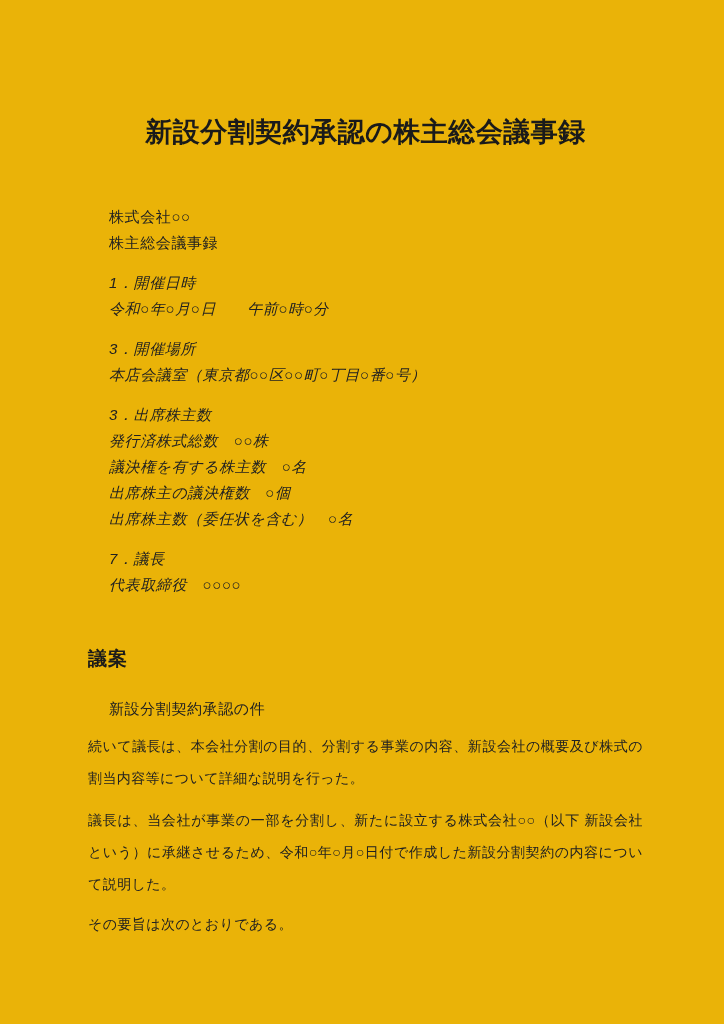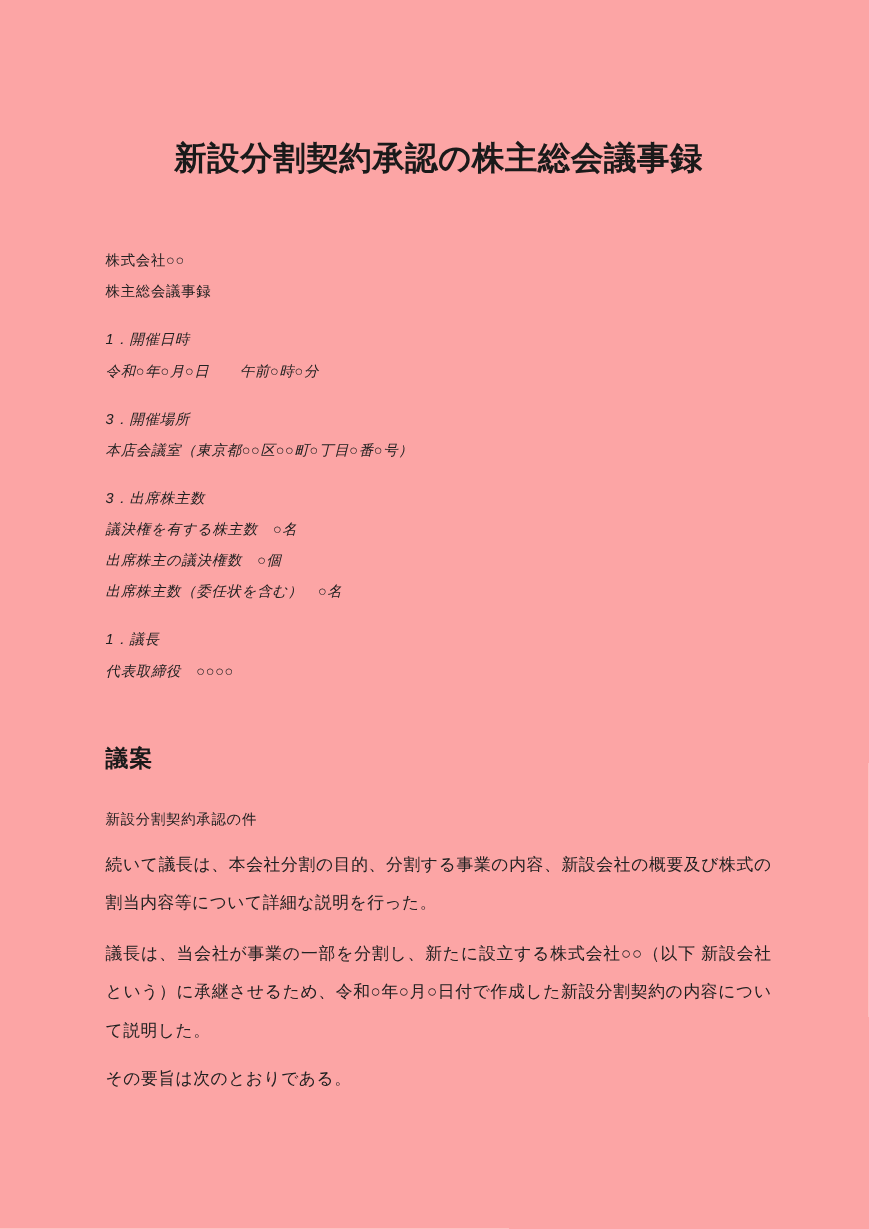--- a/index.html
+++ b/index.html
@@ -14,40 +14,41 @@
     overflow: hidden;
     font-family: "Liberation Sans", "DejaVu Sans", sans-serif;
     color: #212121;
     -webkit-font-smoothing: antialiased;
   }
   .page {
     box-sizing: border-box;
     width: 724px;
     height: 1024px;
     padding: 112px 81px 40px 88px;
-    background: #fca5a5;
+    background: #eab308;
   }
   .doc-title {
     margin: 0;
     font-size: 27px;
     line-height: 40px;
     font-weight: 700;
     text-align: center;
     color: #1a1a1a;
     letter-spacing: 0.5px;
   }
   .doc-head {
     margin-top: 52px;
   }
   .line {
-    font-size: 12px;
+    font-size: 15px;
     line-height: 26px;
     letter-spacing: 0.6px;
     color: #212121;
     white-space: pre-wrap;
+    margin-left: 21px;
   }
   .section {
     margin-top: 14px;
     font-style: italic;
   }
   .agenda-heading {
     margin: 46px 0 0 0;
     font-size: 19px;
     line-height: 30px;
     font-weight: 700;
@@ -87,27 +88,28 @@
     <div class="line">令和○年○月○日　　午前○時○分</div>
   </div>
 
   <div class="section">
     <div class="line">3．開催場所</div>
     <div class="line">本店会議室（東京都○○区○○町○丁目○番○号）</div>
   </div>
 
   <div class="section">
     <div class="line">3．出席株主数</div>
+    <div class="line">発行済株式総数　○○株</div>
     <div class="line">議決権を有する株主数　○名</div>
     <div class="line">出席株主の議決権数　○個</div>
     <div class="line">出席株主数（委任状を含む）　○名</div>
   </div>
 
   <div class="section">
-    <div class="line">1．議長</div>
+    <div class="line">7．議長</div>
     <div class="line">代表取締役　○○○○</div>
   </div>
 
   <h2 class="agenda-heading">議案</h2>
 
   <div class="line agenda-subject">新設分割契約承認の件</div>
 
   <p class="para">続いて議長は、本会社分割の目的、分割する事業の内容、新設会社の概要及び株式の割当内容等について詳細な説明を行った。</p>
 
   <p class="para first">議長は、当会社が事業の一部を分割し、新たに設立する株式会社○○（以下 新設会社という）に承継させるため、令和○年○月○日付で作成した新設分割契約の内容について説明した。</p>

